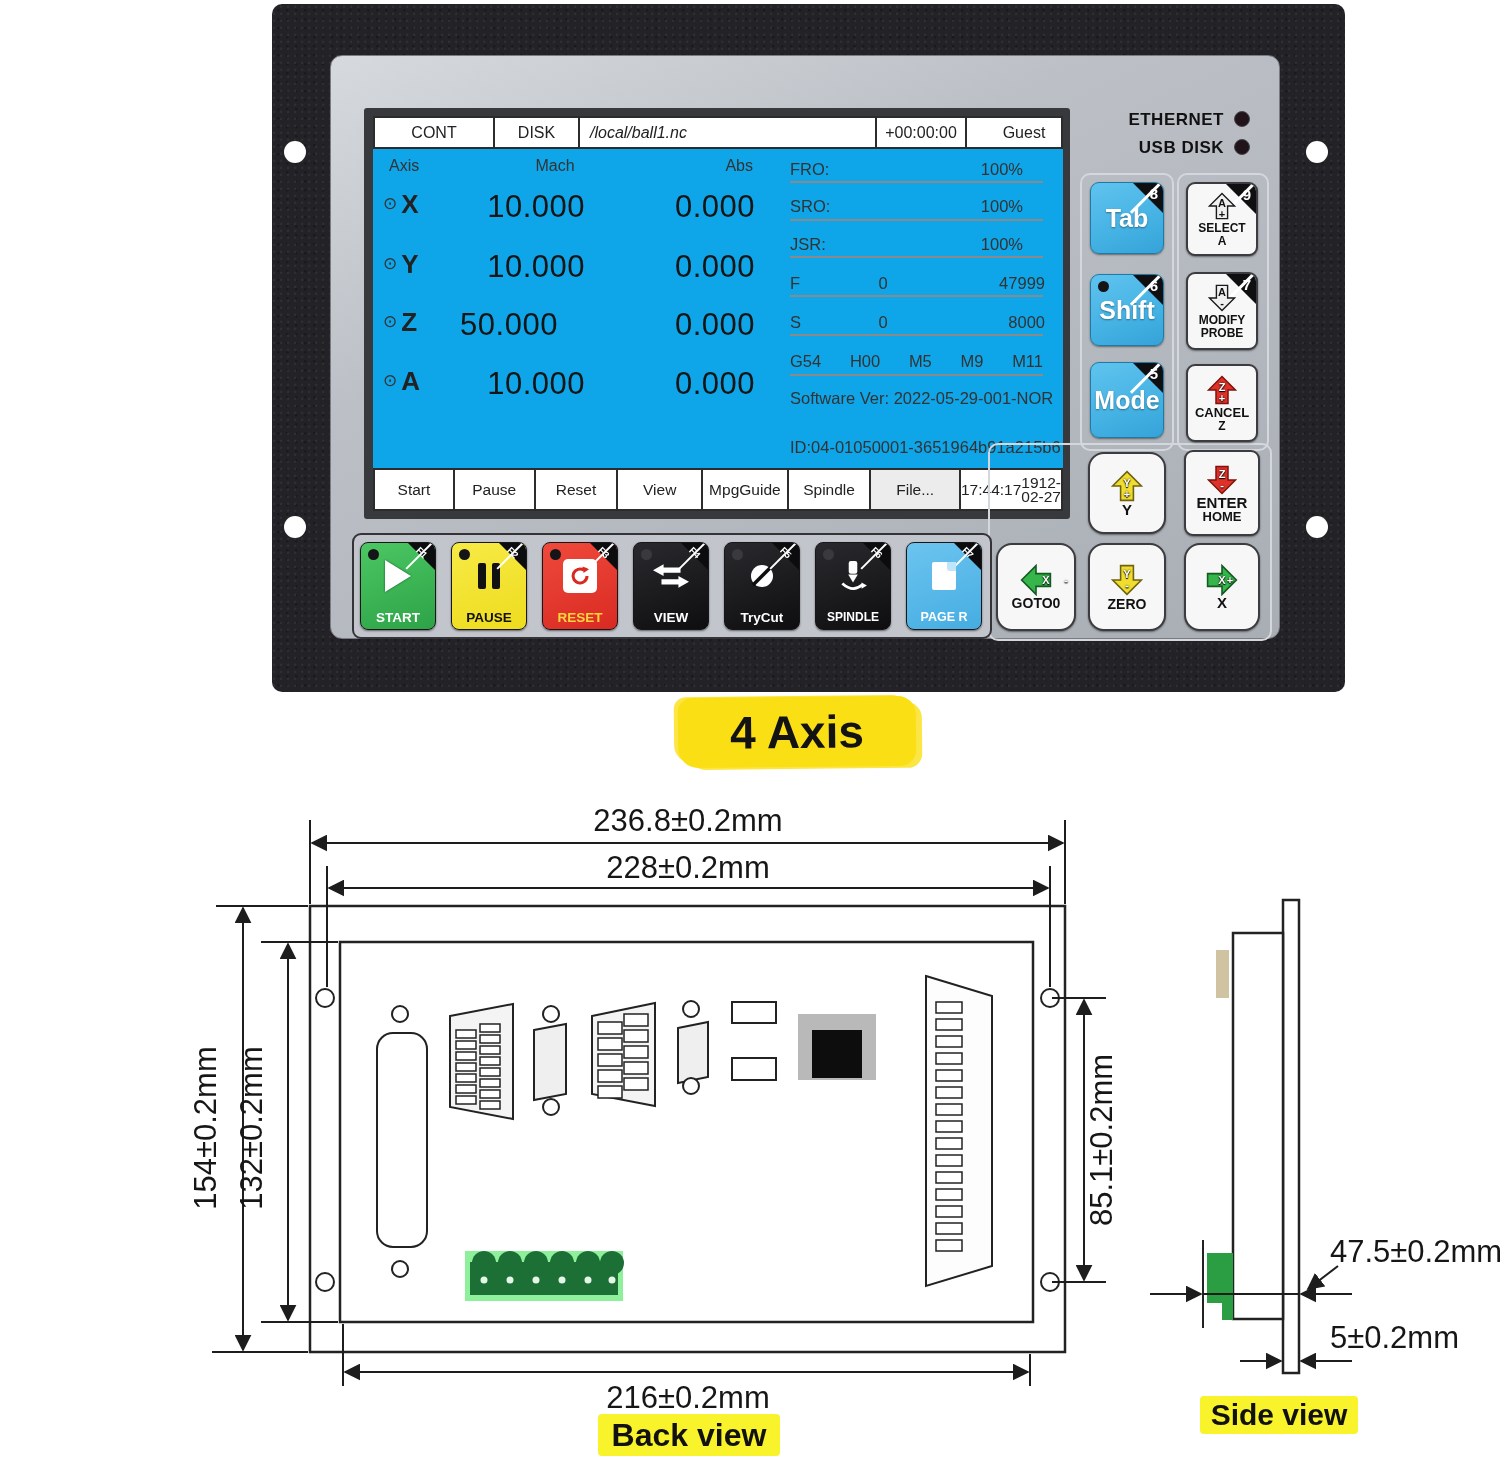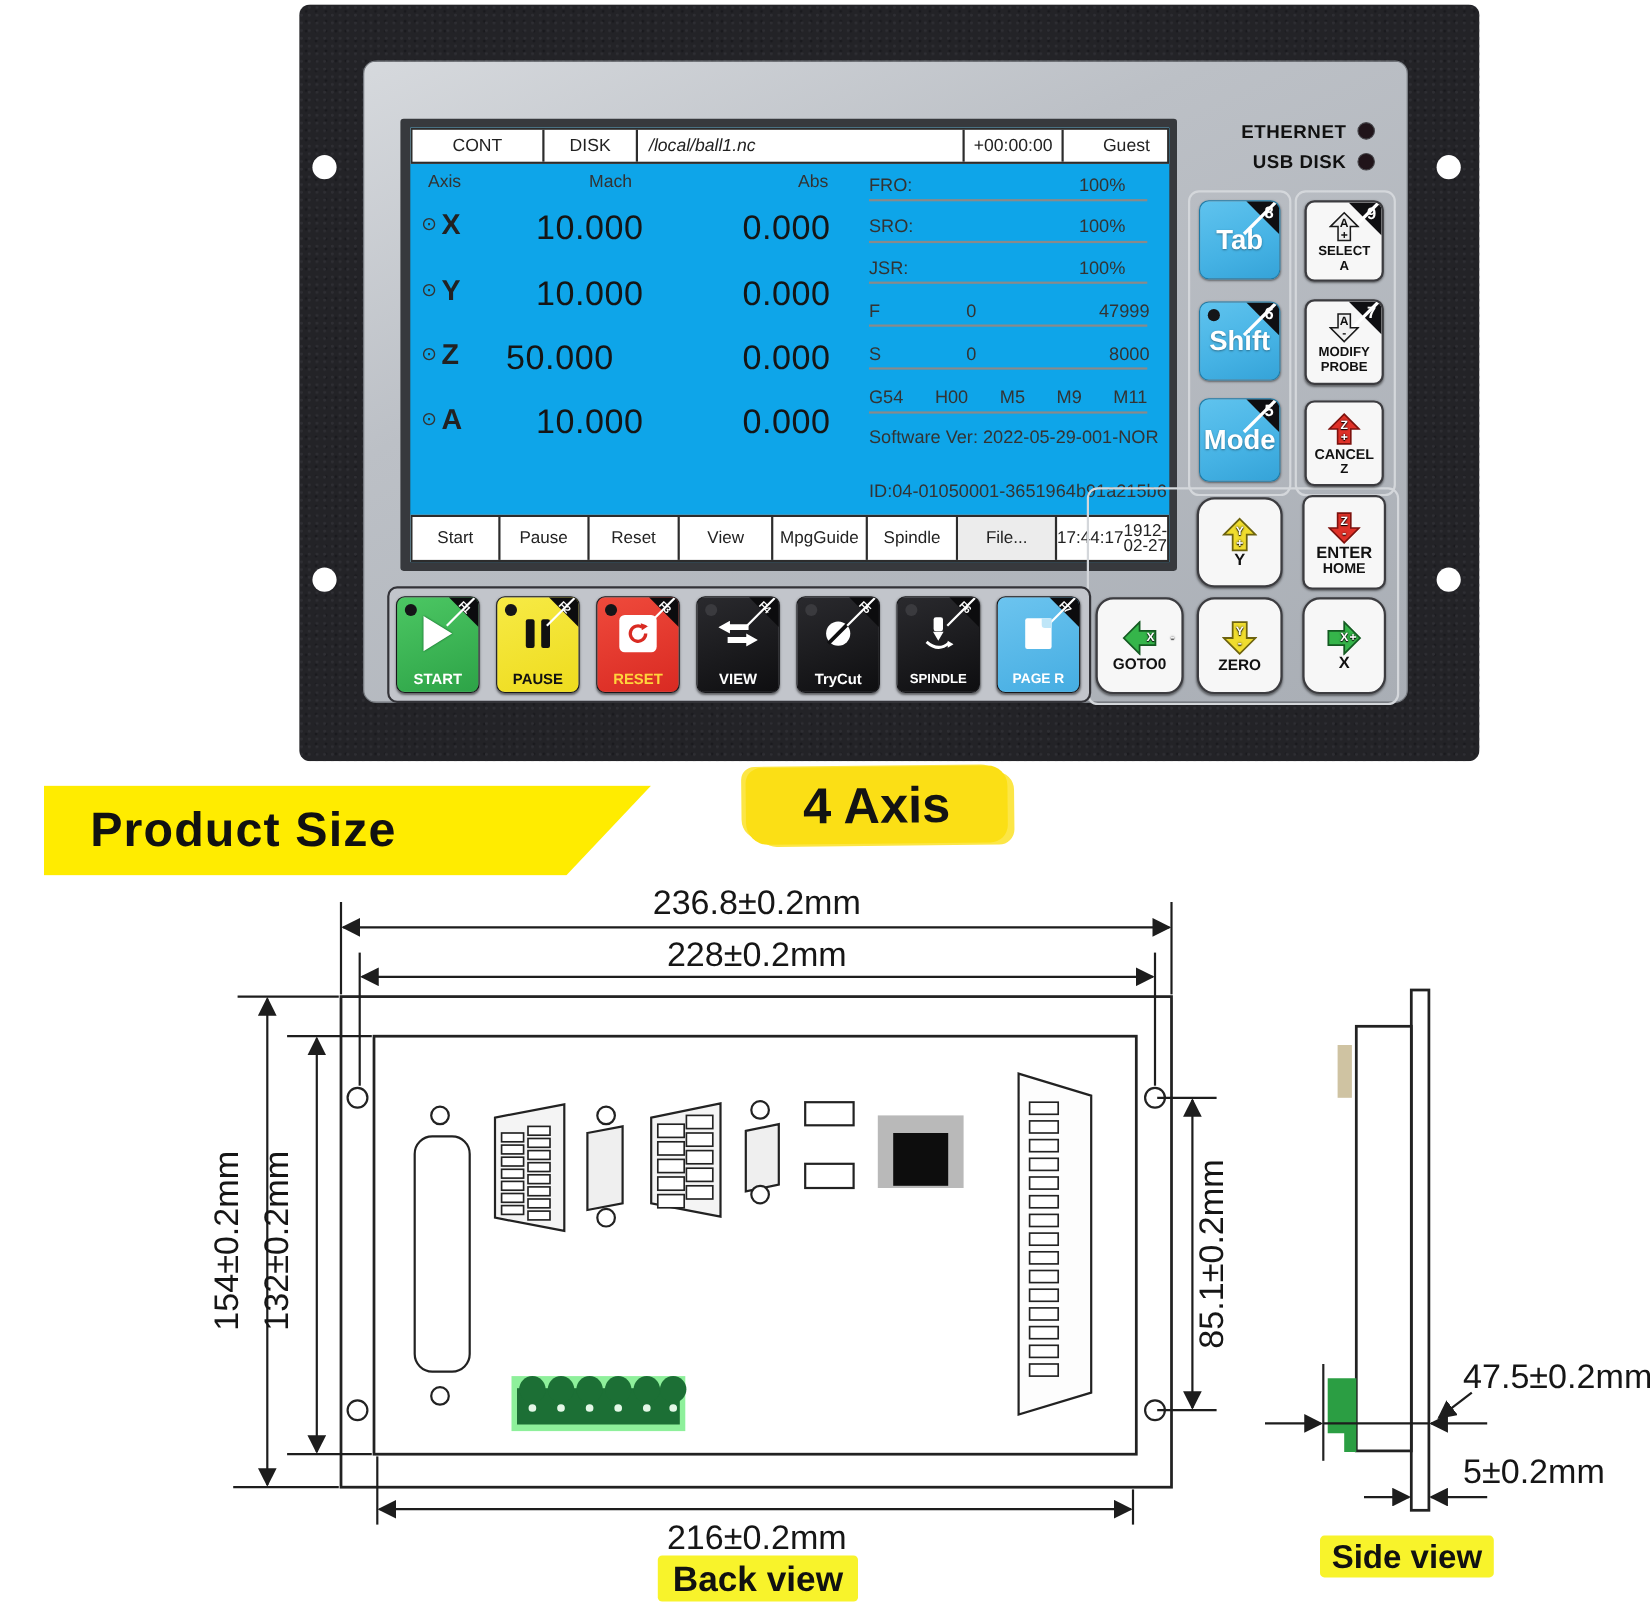--- a/index.html
+++ b/index.html
@@ -413,23 +413,20 @@
       <div class="ffold-line"></div>
     <span class="fn">F7</span>
     <div class="ficon">
         <div class="pageicon">
           <div></div>
         </div>
       </div>
     <div class="flabel">PAGE R</div>
   </div>
 
-  <div class="abs product-size">
-    <span>Product Size</span>
-  </div>
   <div class="abs axisbanner">
     <span>4 Axis</span>
   </div>
 
   <svg class="abs" style="left:0;top:780px;" width="1500" height="681" viewBox="0 780 1500 681">
     <defs>
       <marker id="ah" viewBox="0 0 10 10" refX="9" refY="5" markerWidth="8.5" markerHeight="8.5" orient="auto-start-reverse">
         <path d="M0 0 L10 5 L0 10 z" fill="#1d1d1d"></path>
       </marker>
       <rect id="pinL" width="26" height="11" fill="#fff" stroke="#222" stroke-width="1.5"></rect>

